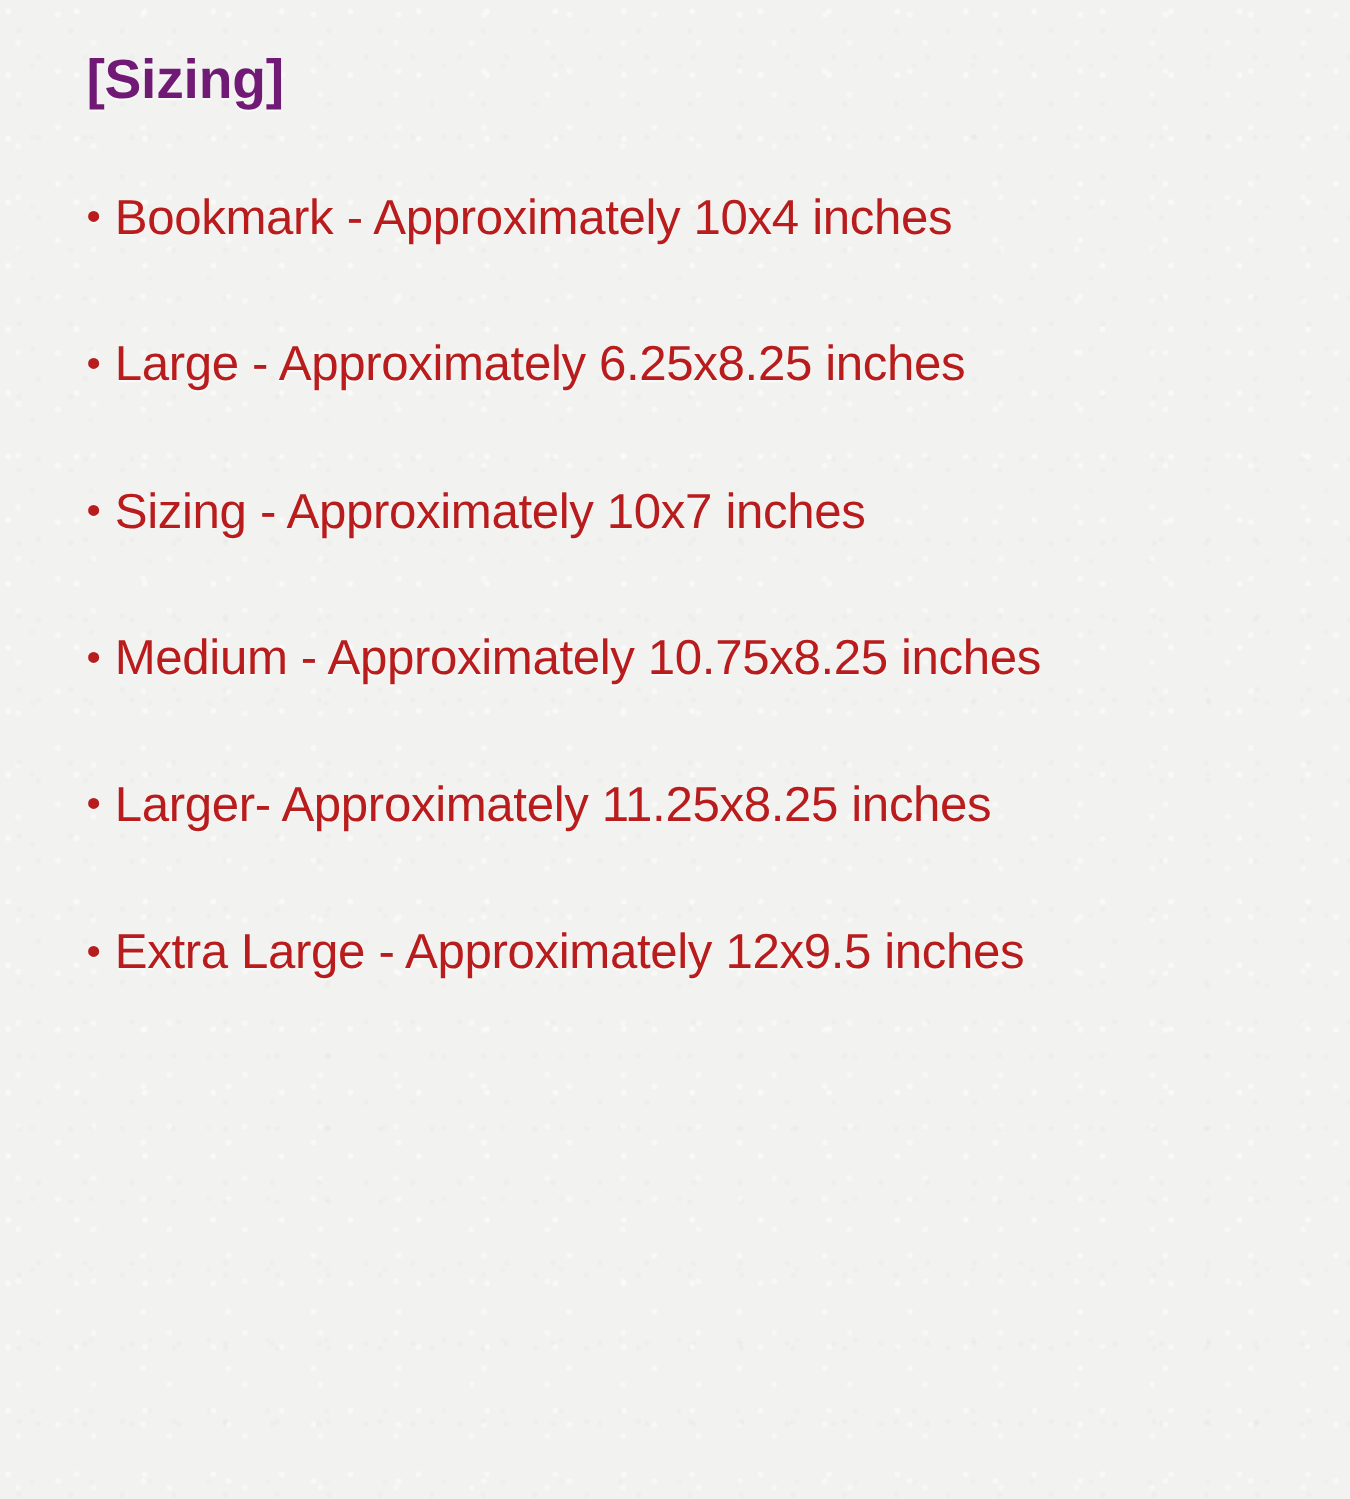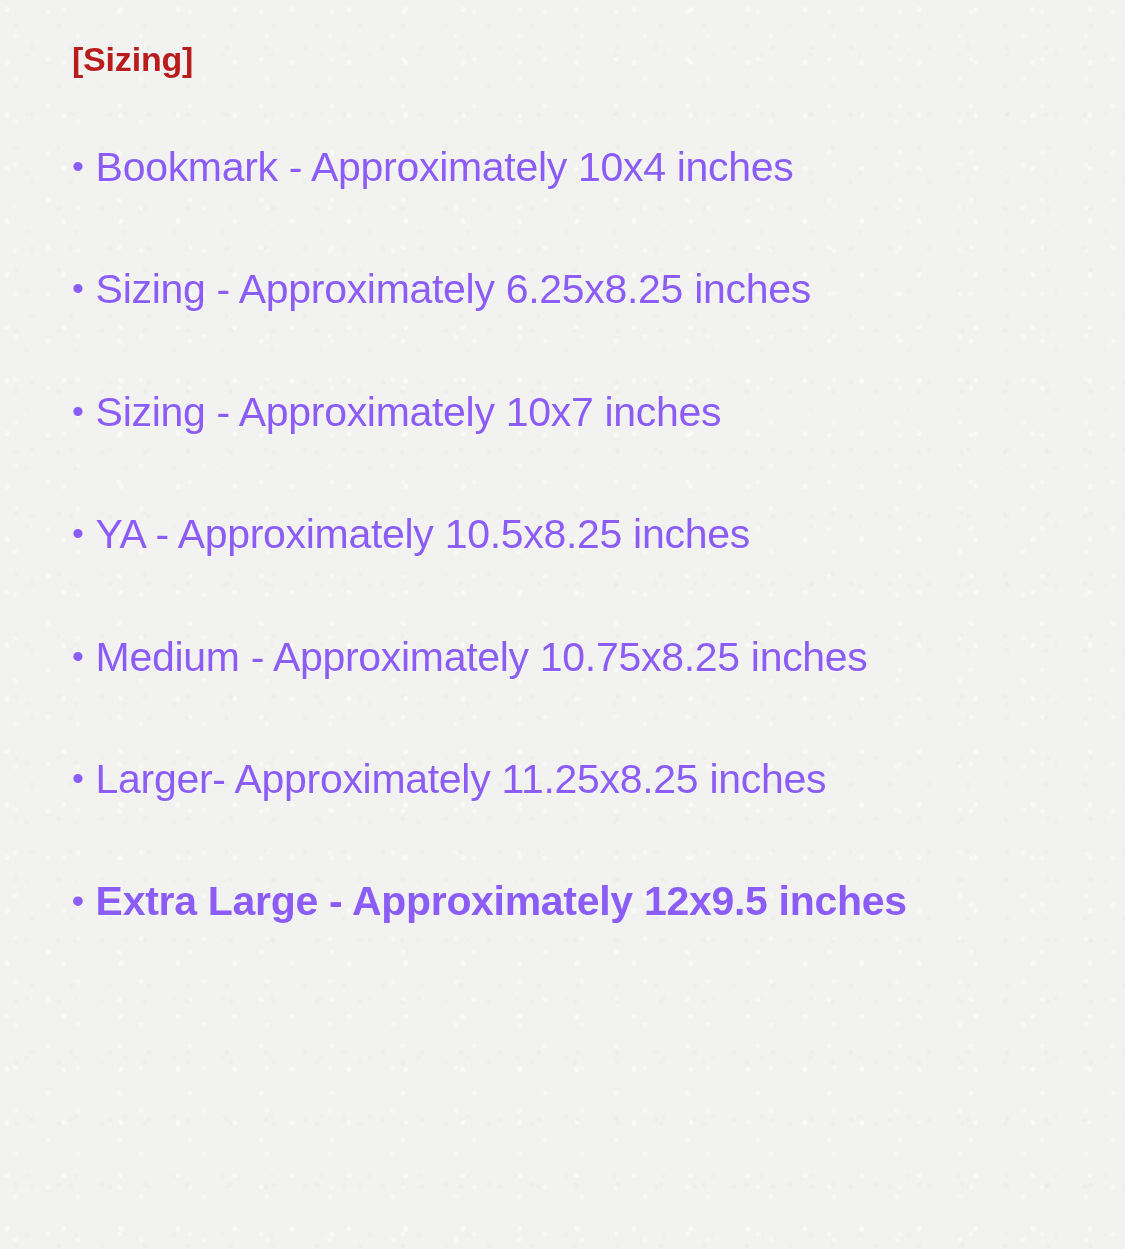--- a/index.html
+++ b/index.html
@@ -30,44 +30,43 @@
     background-size: 57px 53px, 43px 61px, 71px 47px, 39px 67px, 63px 43px, 49px 59px;
     opacity: 0.9;
   }
   .page {
     position: relative;
     padding: 40px 66px 0 72px;
     box-sizing: border-box;
     z-index: 1;
   }
   .heading {
-    font-size: 34px;
+    font-size: 46px;
     line-height: 1.15;
-    color: #b91c1c;
+    color: #701a75;
     letter-spacing: -0.2px;
     margin: 0 0 64px 0;
     text-shadow: 0 1px 1px rgba(255,255,255,0.7);
   }
   .list {
     margin: 0;
     padding: 0;
     list-style: none;
   }
   .list-item {
     font-size: 41px;
     line-height: 1.18;
-    color: #8b5cf6;
+    color: #b91c1c;
     margin: 0 0 74px 0;
     letter-spacing: -0.3px;
     text-shadow: 0 1px 1px rgba(255,255,255,0.7);
     display: block;
   }
   .list-item:last-child {
     margin-bottom: 12px;
-    font-weight: bold;
   }
   .bullet {
     display: inline;
     margin-right: 12px;
     font-size: 34px;
     vertical-align: 3px;
   }
   .item-text {
     display: inline;
   }
@@ -81,30 +80,27 @@
 
   <h1 class="heading">[Sizing]</h1>
 
   <ul class="list">
 
     <li class="list-item">
       <span class="bullet">•</span><span class="item-text">Bookmark - Approximately 10x4 inches</span>
     </li>
 
     <li class="list-item">
-      <span class="bullet">•</span><span class="item-text">Sizing - Approximately 6.25x8.25 inches</span>
+      <span class="bullet">•</span><span class="item-text">Large - Approximately 6.25x8.25 inches</span>
     </li>
 
     <li class="list-item">
       <span class="bullet">•</span><span class="item-text">Sizing - Approximately 10x7 inches</span>
     </li>
 
-    <li class="list-item">
-      <span class="bullet">•</span><span class="item-text">YA - Approximately 10.5x8.25 inches</span>
-    </li>
 
     <li class="list-item">
       <span class="bullet">•</span><span class="item-text">Medium - Approximately 10.75x8.25 inches</span>
     </li>
 
     <li class="list-item">
       <span class="bullet">•</span><span class="item-text">Larger- Approximately 11.25x8.25 inches</span>
     </li>
 
     <li class="list-item">

